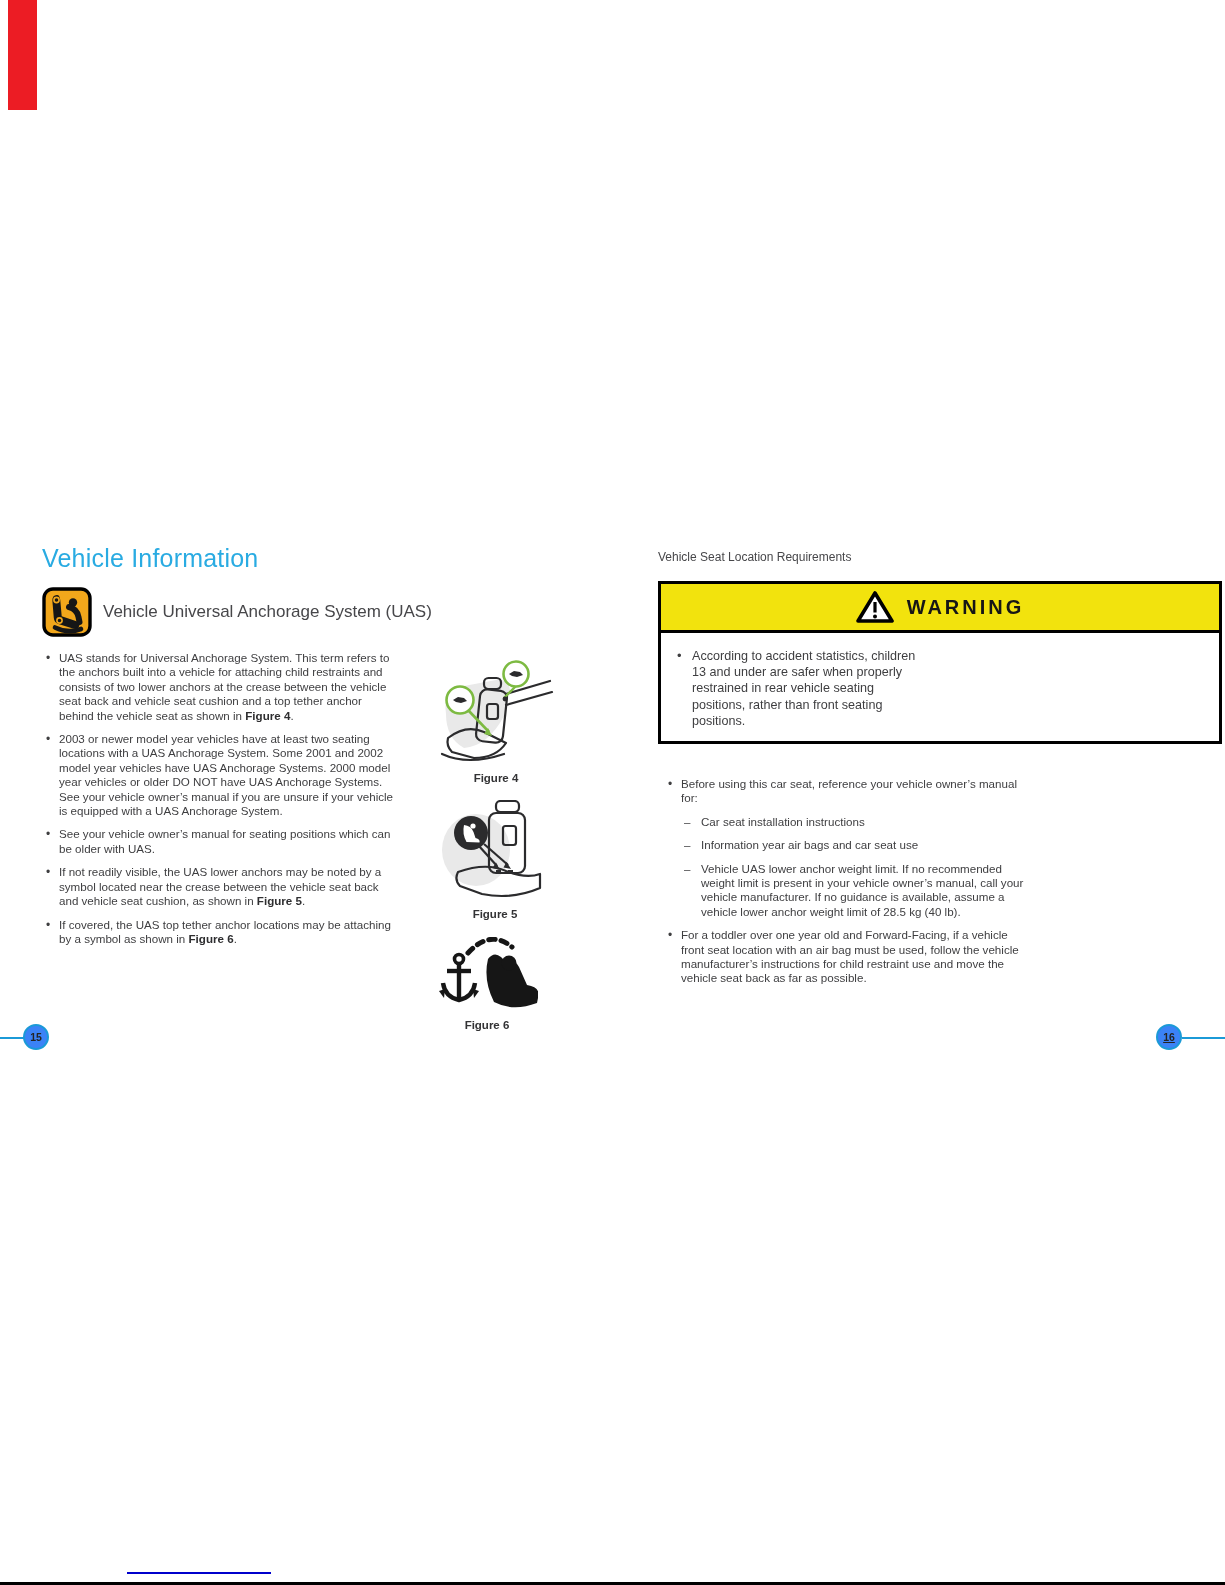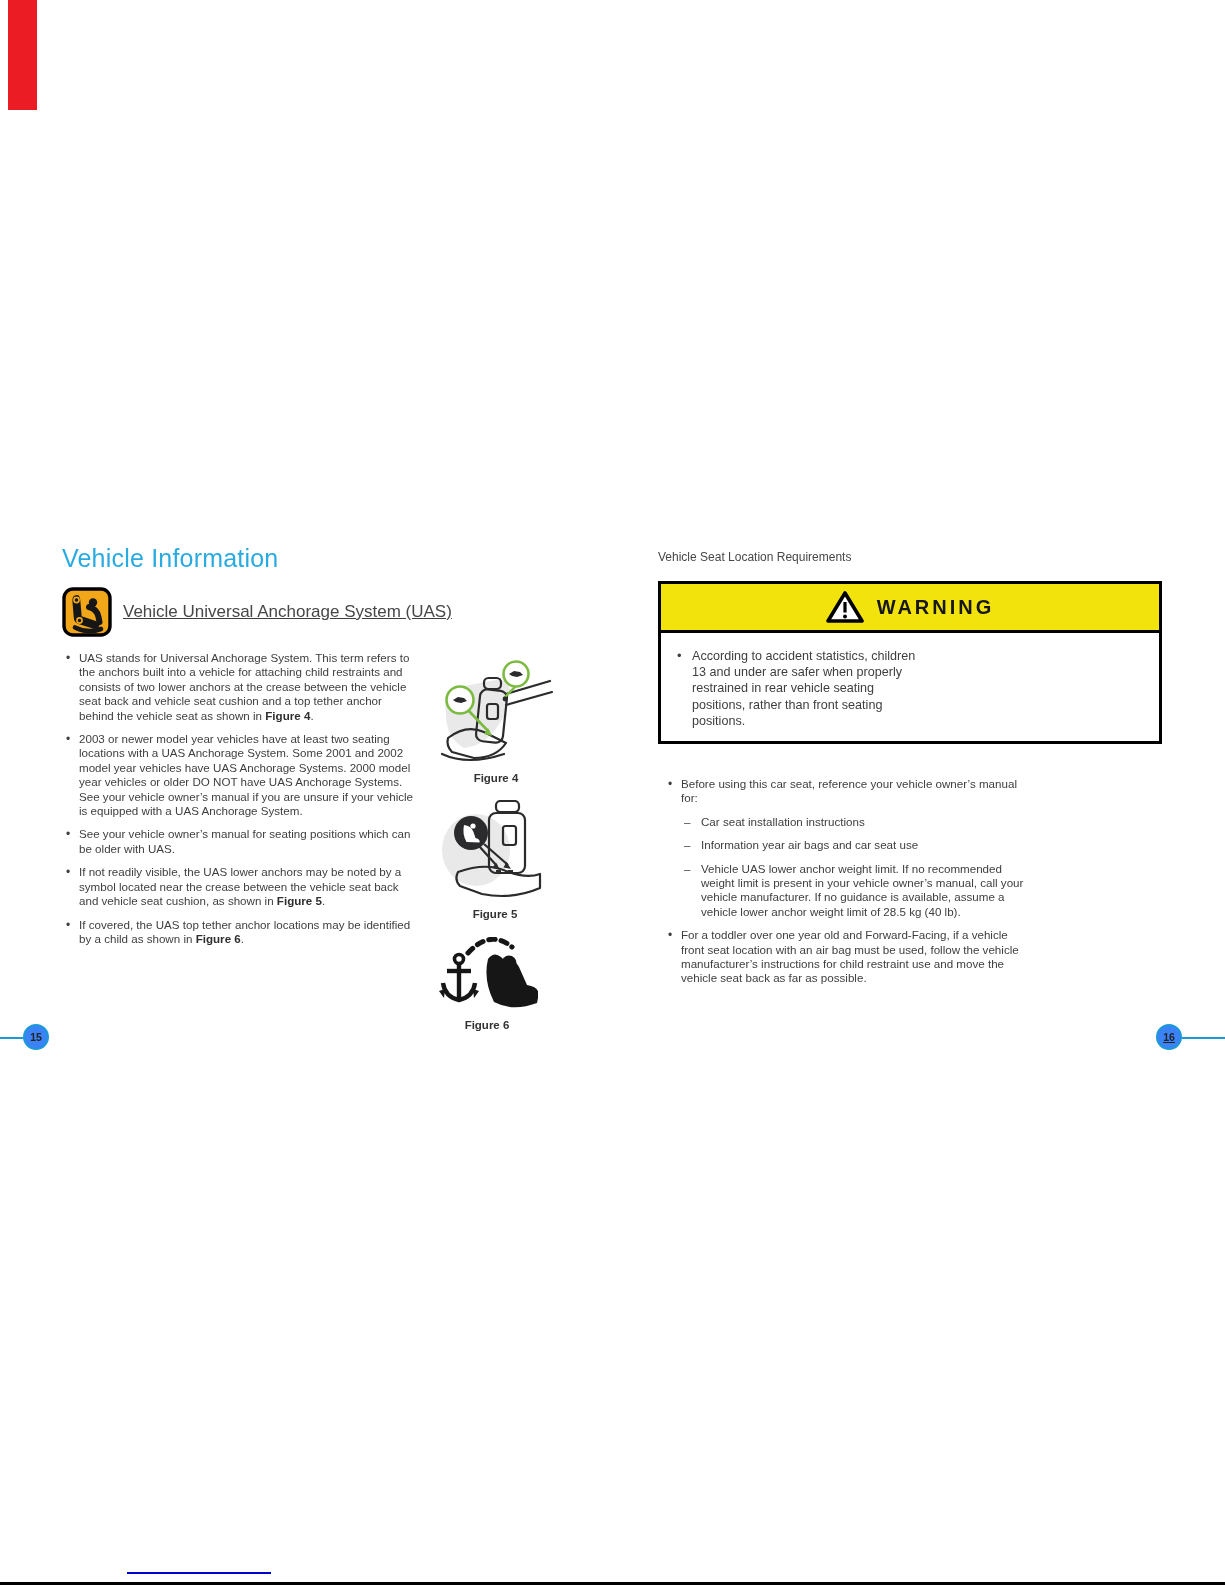--- a/index.html
+++ b/index.html
@@ -3,42 +3,42 @@
 <meta charset="utf-8">
 <style>
   html,body{margin:0;padding:0;background:#fff;}
   .canvas{position:relative;width:1225px;height:1585px;background:#fff;overflow:hidden;
           font-family:"Liberation Sans",sans-serif;color:#3e3e40;}
 
   
   .red-tab{position:absolute;left:8px;top:0;width:29px;height:110px;background:#EC1C24;}
 
   
-  .page-left{position:absolute;left:62px;top:544px;width:470px;}
+  .page-left{position:absolute;left:42px;top:544px;width:470px;}
   .left-title{margin:0;font-size:25px;font-weight:normal;color:#29ABE2;letter-spacing:0.2px;}
-  .uas-row{display:flex;align-items:center;gap:11px;margin-top:14px;margin-bottom:14px;text-decoration:underline;}
+  .uas-row{display:flex;align-items:center;gap:11px;margin-top:14px;margin-bottom:14px;}
   .uas-icon{width:50px;height:50px;flex:none;}
   .uas-heading{font-size:17px;color:#47474a;}
   .bullets{list-style:none;margin:0;padding:0 0 0 4px;width:348px;font-size:11.6px;line-height:14.4px;}
   .bullets li{display:flex;margin-bottom:9px;}
   .dot{width:13px;flex:none;font-size:12px;}
   .dash{width:17px;flex:none;}
   .seg b,.li-text b{font-weight:bold;color:#2e2e30;}
 
   
   .figure{position:absolute;text-align:center;}
   .figure figcaption{font-size:11.5px;font-weight:bold;color:#333335;margin-top:2px;}
   #fig4{left:398px;top:642px;width:116px;}
   #fig5{left:400px;top:784px;width:110px;}
   #fig6{left:396px;top:921px;width:102px;}
 
   
   .page-right{position:absolute;left:658px;top:550px;width:505px;}
   .right-title{margin:0;font-size:12px;font-weight:normal;color:#47474a;}
-  .warning-box{margin-top:17px;border:3px solid #000;background:#fff;box-sizing:border-box;width:504px;}
+  .warning-box{margin-top:17px;border:3px solid #000;background:#fff;box-sizing:border-box;width:564px;}
   .warning-header{background:#F2E30D;border-bottom:3px solid #000;height:46px;display:flex;
                   align-items:center;justify-content:center;gap:13px;}
   .warning-title{font-size:20px;font-weight:bold;color:#161616;letter-spacing:3px;}
   .warning-body{display:flex;padding:15px 12px 12px 16px;}
   .wb-text{display:flex;width:248px;flex:none;font-size:12.6px;line-height:16.2px;color:#3e3e40;}
   .wb-text .dot{width:15px;font-size:13px;}
   .wb-fig{flex:1;padding-top:6px;}
   .wb-fig .carsvg{display:block;margin-left:4px;}
   .wb-caption{font-size:12px;font-weight:bold;color:#333335;margin:2px 0 0 26px;}
 
@@ -98,21 +98,21 @@
       <li>
         <span class="dot">•</span>
         <span class="li-text"><span>See your vehicle owner’s manual for seating positions which can be older with UAS.</span></span>
       </li>
       <li>
         <span class="dot">•</span>
         <span class="li-text"><span>If not readily visible, the UAS lower anchors may be noted by a symbol located near the crease between the vehicle seat back and vehicle seat cushion, as shown in </span><b>Figure 5</b><span>.</span></span>
       </li>
       <li>
         <span class="dot">•</span>
-        <span class="li-text"><span>If covered, the UAS top tether anchor locations may be identified by a child as shown in </span><b>Figure 6</b><span>.</span></span>
+        <span class="li-text"><span>If covered, the UAS top tether anchor locations may be attaching by a symbol as shown in </span><b>Figure 6</b><span>.</span></span>
       </li>
     </ul>
   </div>
 
   <figure class="figure" id="fig4">
     <svg width="116" height="108" viewBox="0 0 116 108">
       <path class="blob" d="M8 56 Q4 32 26 28 L58 22 Q70 20 72 32 L66 58 Q50 88 26 90 Q8 80 8 56 Z"></path>
       <path class="ln" d="M68 36 L112 23"></path>
       <path class="ln" d="M68 47 L114 34"></path>
       <rect x="46" y="20" width="17" height="11" rx="4.5" class="ln" fill="#fff"></rect>

